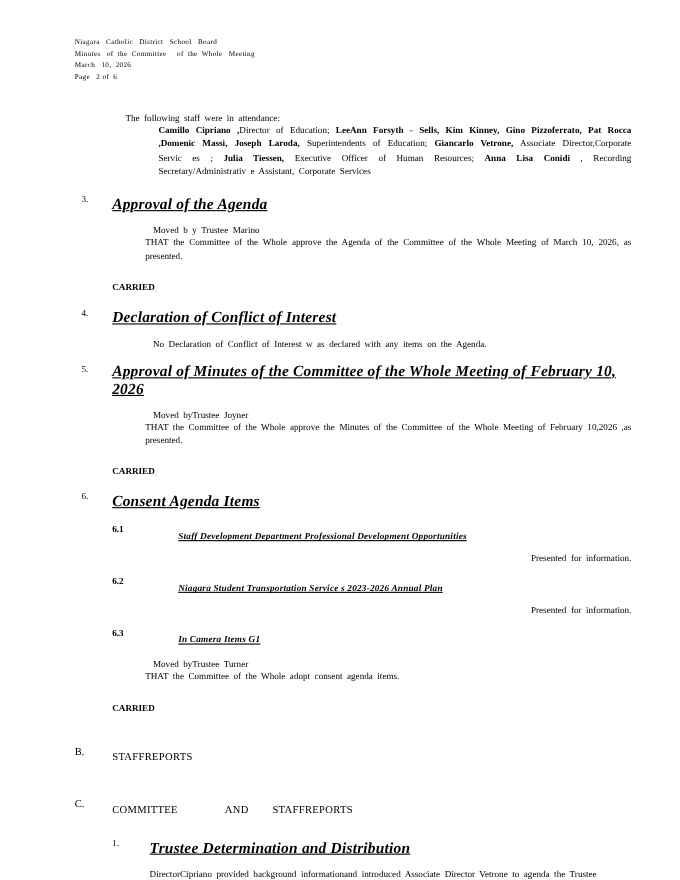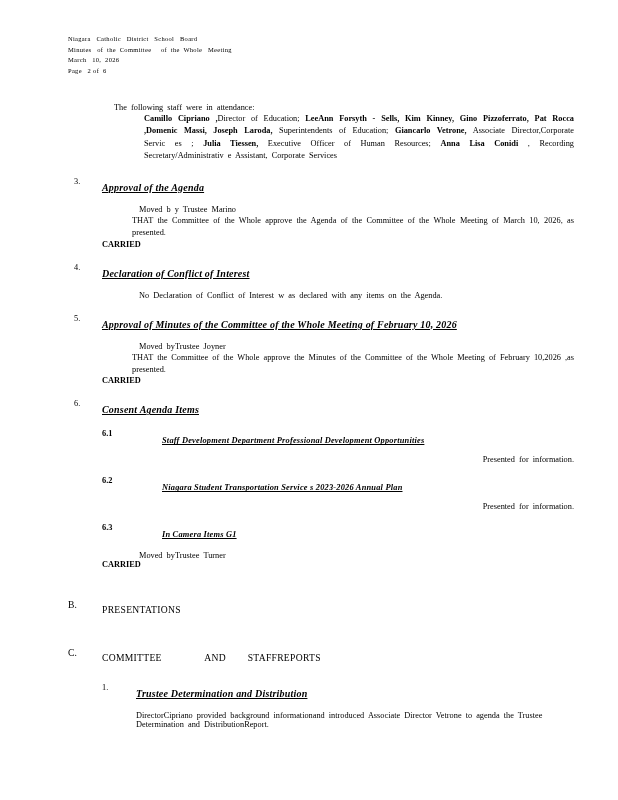--- a/index.html
+++ b/index.html
@@ -41,21 +41,21 @@
     padding-left: 34px;
     margin-top: 14px;
   }
   .item > .num {
     position: absolute;
     left: 6px;
     top: 0;
     font-size: 8.3px;
   }
   .item-title {
-    font-size: 10px;
+    font-size: 14px;
     font-style: italic;
     font-weight: bold;
     text-decoration: underline;
     display: inline-block;
     letter-spacing: 0.2px;
   }
   .moved {
     font-size: 8.3px;
     margin-top: 10px;
     padding-left: 37px;
@@ -63,21 +63,21 @@
   .that {
     font-size: 8.3px;
     margin-top: 1px;
     padding-left: 30px;
     text-align: justify;
     line-height: 1.5;
   }
   .carried {
     font-size: 8.3px;
     font-weight: bold;
-    margin-top: 0px;
+    margin-top: 17px;
   }
 
   
   .subitem {
     position: relative;
     padding-left: 36px;
     margin-top: 12px;
   }
   .subitem > .subnum {
     position: absolute;
@@ -189,26 +189,27 @@
       <span class="subitem-title">Niagara    Student    Transportation        Service  s 2023-2026     Annual      Plan</span>
     </div>
     <div class="presented spread">Presented    for  information.</div>
 
     <div class="subitem">
       <span class="subnum">6.3</span>
       <span class="subitem-title">In  Camera     Items    G1</span>
     </div>
 
     <div class="moved spread">Moved   byTrustee    Turner</div>
+    <div class="that spread">THAT    the   Committee      of  the  Whole    adopt   consent    agenda    items.</div>
     <div class="carried">CARRIED</div>
   </div>
 
   <div class="section">
     <span class="let">B.</span>
-    <span class="section-title">PRESENTATIONS</span>
+    <span class="section-title">STAFFREPORTS</span>
   </div>
 
   <div class="section">
     <span class="let">C.</span>
     <span class="section-title">COMMITTEE                AND        STAFFREPORTS</span>
 
     <div class="item" style="margin-top:18px;">
       <span class="num" style="left:0;">1.</span>
       <span class="item-title">Trustee    Determination         and  Distribution</span>
       <div class="moved spread" style="padding-left:0;">DirectorCipriano        provided        background        informationand          introduced       Associate       Director     Vetrone to   agenda    the  Trustee    Determination        and  DistributionReport.</div>

